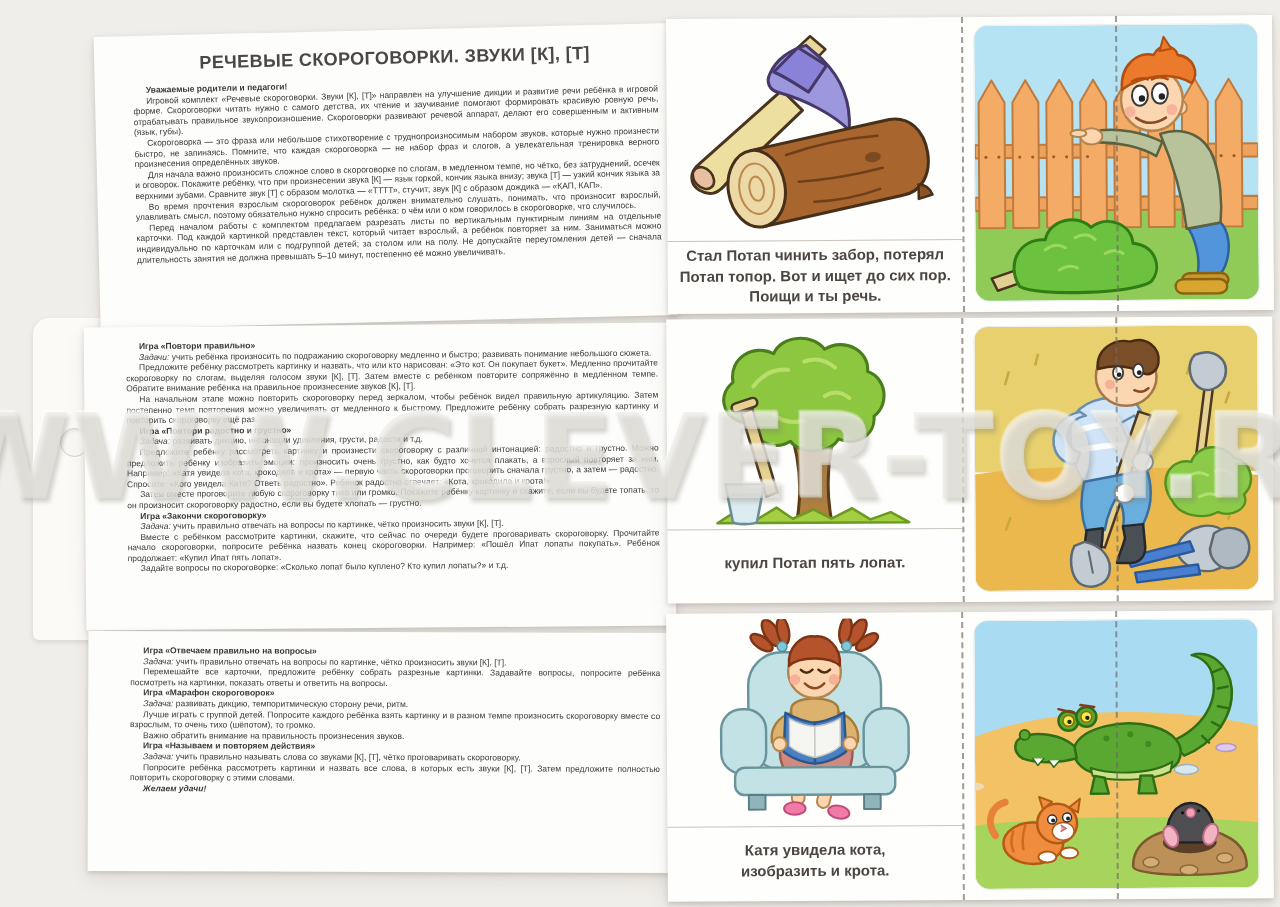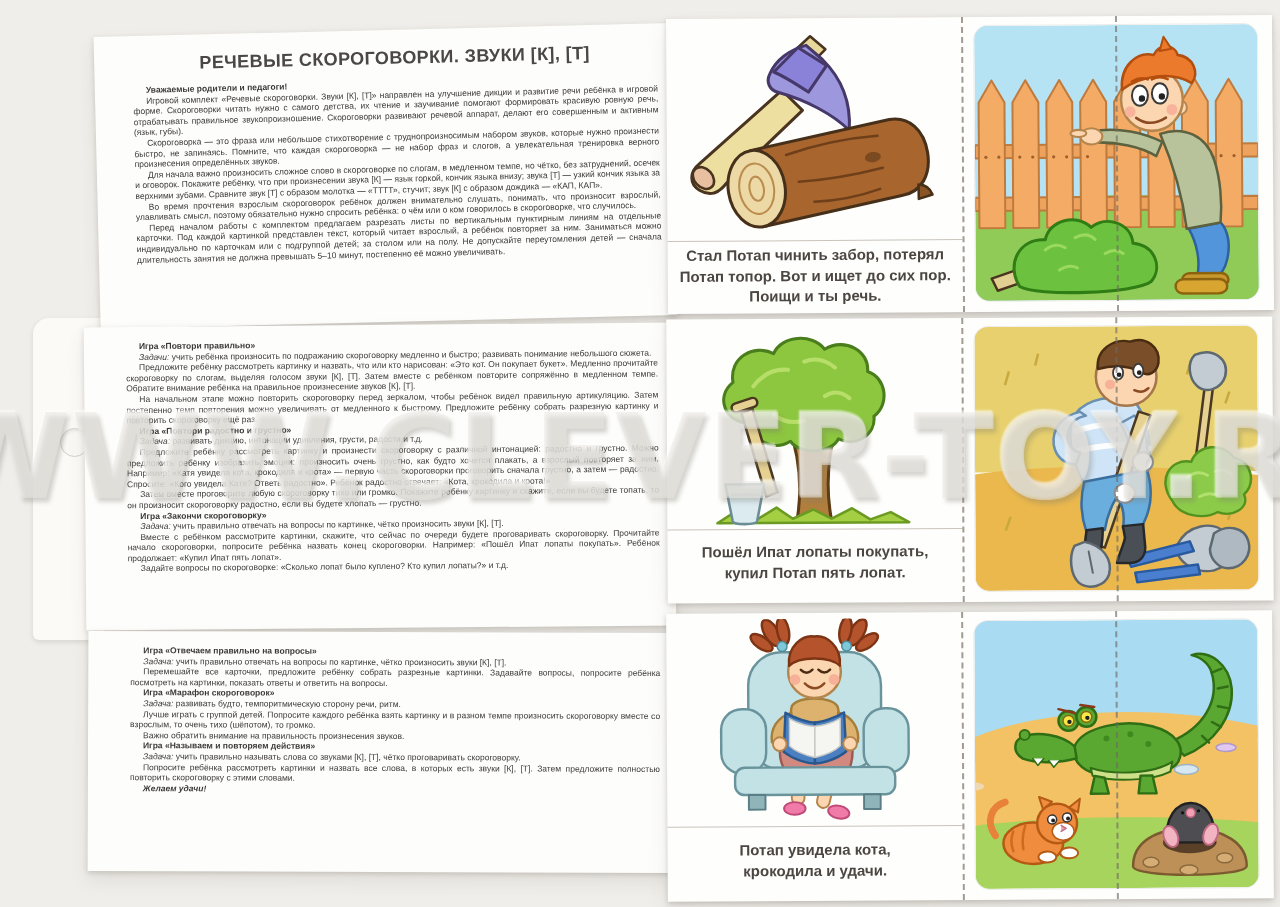--- a/index.html
+++ b/index.html
@@ -82,21 +82,21 @@
       <p>Задайте вопросы по скороговорке: «Сколько лопат было куплено? Кто купил лопаты?» и т.д.</p>
     </div>
   </div>
 
   <div class="sheet sheet3">
     <div class="bodytext">
       <p class="game-title">Игра «Отвечаем правильно на вопросы»</p>
       <p class="task"><em>Задача:</em> <span>учить правильно отвечать на вопросы по картинке, чётко произносить звуки [К], [Т].</span></p>
       <p>Перемешайте все карточки, предложите ребёнку собрать разрезные картинки. Задавайте вопросы, попросите ребёнка посмотреть на картинки, показать ответы и ответить на вопросы.</p>
       <p class="game-title">Игра «Марафон скороговорок»</p>
-      <p class="task"><em>Задача:</em> <span>развивать будто, темпоритмическую сторону речи, ритм.</span></p>
+      <p class="task"><em>Задача:</em> <span>развивать дикцию, темпоритмическую сторону речи, ритм.</span></p>
       <p>Лучше играть с группой детей. Попросите каждого ребёнка взять картинку и в разном темпе произносить скороговорку вместе со взрослым, то очень тихо (шёпотом), то громко.</p>
       <p>Важно обратить внимание на правильность произнесения звуков.</p>
       <p class="game-title">Игра «Называем и повторяем действия»</p>
       <p class="task"><em>Задача:</em> <span>учить правильно называть слова со звуками [К], [Т], чётко проговаривать скороговорку.</span></p>
       <p>Попросите ребёнка рассмотреть картинки и назвать все слова, в которых есть звуки [К], [Т]. Затем предложите полностью повторить скороговорку с этими словами.</p>
       <p class="farewell">Желаем удачи!</p>
     </div>
   </div>
 
   <div class="card card1">
@@ -193,21 +193,20 @@
           <path d="M70,60 q14,-18 34,-16 M120,36 q16,-6 30,6 M90,88 q12,10 30,6 M140,70 q12,-8 24,2" stroke="#b8de6a" stroke-width="4" fill="none"></path>
           <path d="M34,194 L56,180 L72,191 L92,179 L108,190 L128,181 L146,190 L166,180 L184,191 L204,184 L222,194 Z" fill="#a5cf43" stroke="#6b9a22" stroke-width="2.5"></path>
           <path d="M58,86 l11,-4 l24,82 l-11,4 z" fill="#e6d191" stroke="#4a3822" stroke-width="2.5"></path>
           <rect x="48" y="74" width="26" height="9" rx="4.5" transform="rotate(-18 61 78)" fill="#e6d191" stroke="#4a3822" stroke-width="2.5"></rect>
           <path d="M42,156 L80,156 L73,192 C72,196 50,196 49,192 Z" fill="#dcebf0" stroke="#6a8d96" stroke-width="2.5"></path>
           <path d="M48,166 L75,166" stroke="#9fc0ca" stroke-width="2"></path>
         </g>
       </svg>
     </div>
     <div class="twister">
-      <div>Пошёл Ипат лопаты покупать,</div>
       <div>купил Потап пять лопат.</div>
     </div>
     <div class="illus-right">
       <svg viewBox="0 0 280 272" preserveAspectRatio="none">
         <rect width="280" height="150" fill="#e7d06d"></rect>
         <path d="M0,152 C80,140 200,144 280,154 L280,272 L0,272 Z" fill="#eab84d"></path>
         <path d="M30,60 l4,-14 M60,40 l3,-12 M210,50 l4,-13 M248,80 l4,-12 M250,200 l5,-14 M30,210 l5,-14" stroke="#c9a93e" stroke-width="2.5" fill="none"></path>
         <g stroke-linejoin="round" stroke-linecap="round">
           <path d="M228,60 l8,2 l-10,80 l-8,-2 z" fill="#e6d191" stroke="#4a3822" stroke-width="2.5"></path>
           <path d="M218,30 C236,22 252,34 248,52 C244,66 228,70 220,62 C212,54 210,38 218,30 Z" fill="#c3ccd3" stroke="#5d6871" stroke-width="2.5"></path>
@@ -279,22 +278,22 @@
           <circle cx="130" cy="54" r="27" fill="#fcd6b0" stroke="#b5854e" stroke-width="2.5"></circle>
           <path d="M104,48 C102,28 118,16 130,18 C142,16 158,28 156,48 C146,38 114,38 104,48 Z" fill="#b5542c" stroke="#7c3414" stroke-width="2.5"></path>
           <path d="M116,52 q6,6 12,0 M134,52 q6,6 12,0" stroke="#4a2c12" stroke-width="2.5" fill="none"></path>
           <path d="M120,66 q10,10 20,0" stroke="#8a4a22" stroke-width="2.5" fill="none"></path>
           <circle cx="110" cy="62" r="5.5" fill="#f6b198"></circle>
             <circle cx="150" cy="62" r="5.5" fill="#f6b198"></circle>
         </g>
       </svg>
     </div>
     <div class="twister">
-      <div>Потап увидела кота,</div>
-      <div>крокодила и удачи.</div>
+      <div>Катя увидела кота,</div>
+      <div>изобразить и крота.</div>
     </div>
     <div class="illus-right">
       <svg viewBox="0 0 284 272" preserveAspectRatio="none">
         <rect width="284" height="120" fill="#a9dcf2"></rect>
         <path d="M0,118 C70,88 190,86 284,108 L284,212 L0,212 Z" fill="#f2c264"></path>
         <path d="M0,208 C80,198 200,198 284,206 L284,272 L0,272 Z" fill="#a6d45c"></path>
         <ellipse cx="152" cy="128" rx="14" ry="5" fill="#e8d4ee" stroke="#b8a4c8" stroke-width="1.5"></ellipse>
         <ellipse cx="122" cy="142" rx="10" ry="4" fill="#f4e0c8" stroke="#c8ac84" stroke-width="1.5"></ellipse>
         <ellipse cx="212" cy="152" rx="12" ry="5" fill="#d8e8f0" stroke="#9ab4c4" stroke-width="1.5"></ellipse>
         <ellipse cx="252" cy="130" rx="10" ry="4" fill="#e0c8f0" stroke="#b098c8" stroke-width="1.5"></ellipse>

